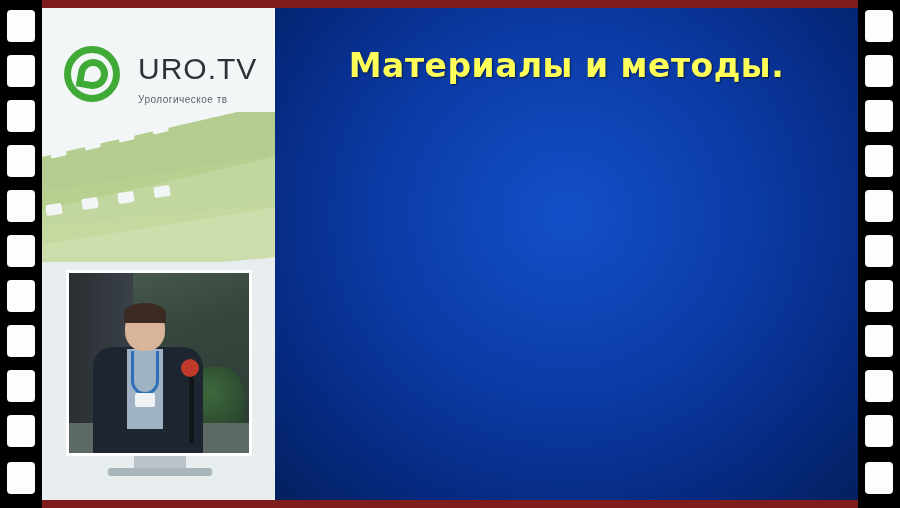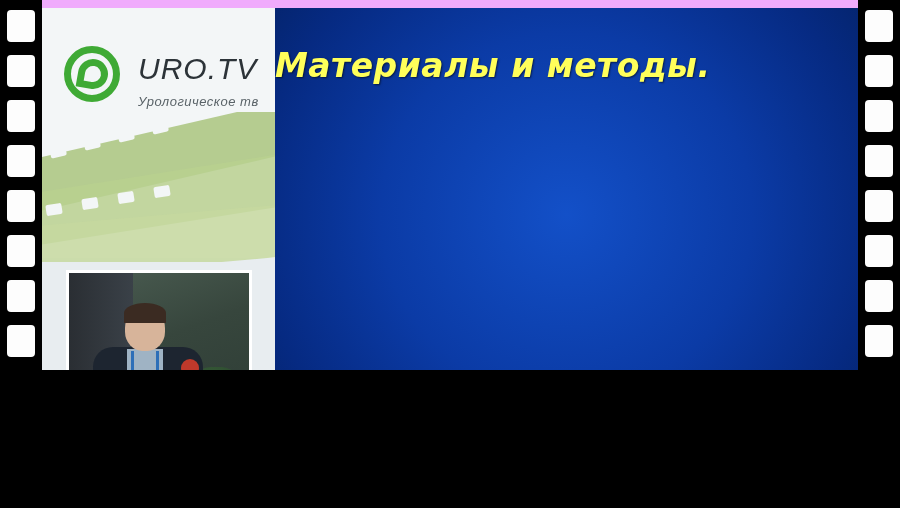--- a/index.html
+++ b/index.html
@@ -3,25 +3,24 @@
 <meta charset="utf-8">
 <style>
   html, body {
     margin: 0;
     padding: 0;
     background: #000;
   }
   #stage {
     position: relative;
     width: 900px;
-    height: 370px;
-    background: #f0abfc;
+    height: 508px;
+    background: #7f1d1d;
     overflow: hidden;
     font-family: "Liberation Sans", sans-serif;
-    font-style: italic;
   }
 
   
   .film-edge {
     position: absolute;
     top: 0;
     width: 42px;
     height: 508px;
     background: #000;
   }
@@ -93,21 +92,21 @@
     top: 44px;
     font-size: 30px;
     letter-spacing: 1px;
     color: #2c3338;
     font-family: "Liberation Sans", sans-serif;
   }
   .logo-sub {
     position: absolute;
     left: 96px;
     top: 86px;
-    font-size: 13px;
+    font-size: 10px;
     color: #5a6368;
     letter-spacing: 0.5px;
   }
   .strip-deco {
     position: absolute;
     left: -10px;
     top: 104px;
     width: 260px;
     height: 150px;
     overflow: hidden;
@@ -244,20 +243,21 @@
     width: 583px;
     height: 492px;
     background: radial-gradient(ellipse at 50% 42%, #1350c8 0%, #0b3ba6 45%, #062a82 75%, #03205f 100%);
     overflow: hidden;
   }
   .slide-title {
     position: absolute;
     left: 0;
     top: 38px;
     width: 583px;
+    text-align: center;
     color: #ffff5a;
     font-size: 33px;
     font-weight: bold;
     font-family: "DejaVu Sans", sans-serif;
     letter-spacing: 0.5px;
     text-shadow: 1px 1px 2px rgba(0,0,0,.55);
   }
   .bullets {
     position: absolute;
     left: 24px;

